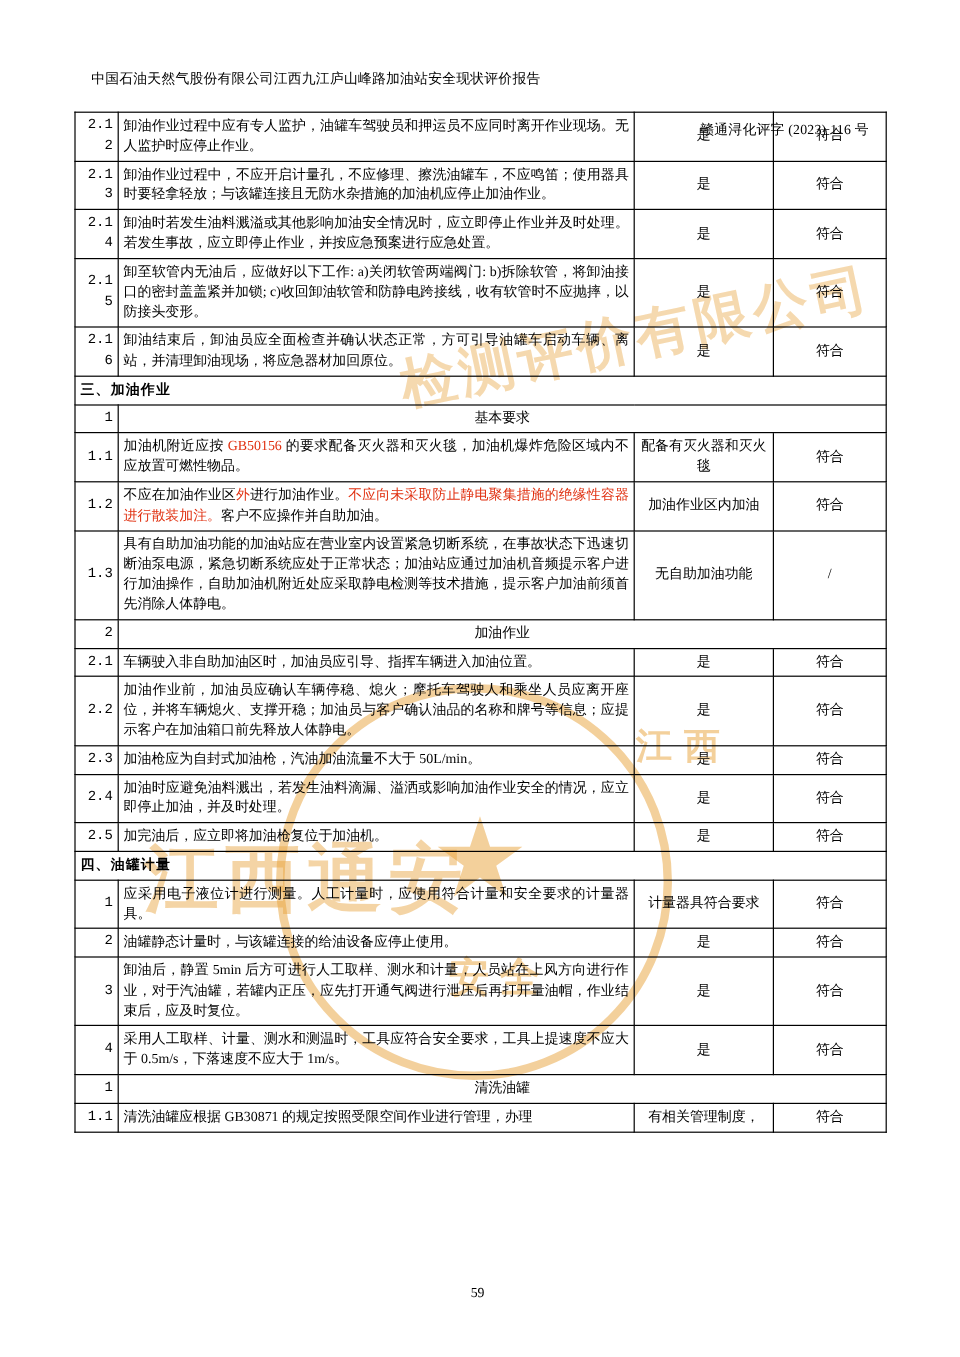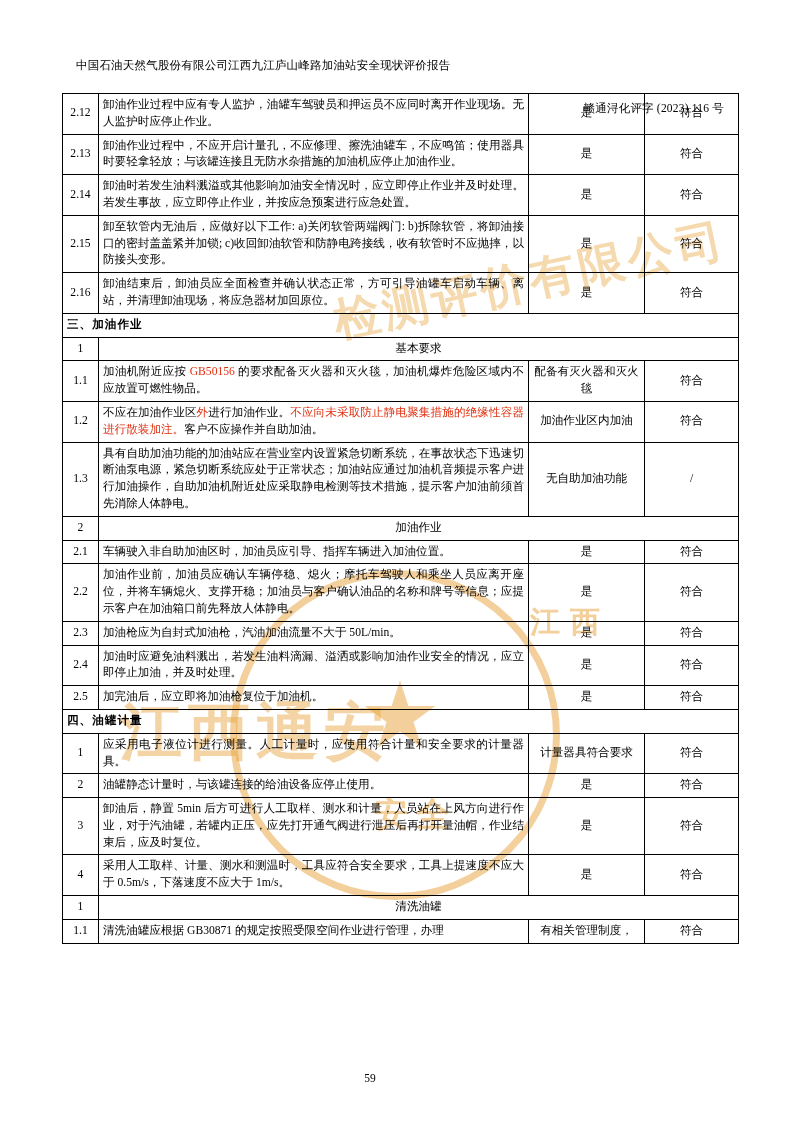--- a/index.html
+++ b/index.html
@@ -51,22 +51,23 @@
     line-height: 1.45;
     padding: 3px 4px;
     word-break: break-all;
   }
   col.c-no { width: 36px; }
   col.c-desc { width: 430px; }
   col.c-mid { width: 116px; }
   col.c-res { width: 94px; }
 
   td.no {
-    text-align: center;
+    text-align: right;
     font-size: 11.6px;
+    font-family: Liberation Mono, monospace;
   }
   td.desc {
     text-align: justify;
     text-align-last: left;
   }
   td.mid, td.res {
     text-align: center;
   }
   td.sec {
     text-align: left;
@@ -81,20 +82,21 @@
   }
   .red { color: #e03010; }
 
   .pagenum {
     position: absolute;
     bottom: 47px;
     left: 0;
     width: 740px;
     text-align: center;
     font-size: 11.5px;
+    padding-left: 28px;
   }
 
   
   .wm {
     position: absolute;
     left: 50%;
     top: 530px;
     transform: translateX(-50%);
     width: 420px;
     height: 420px;

